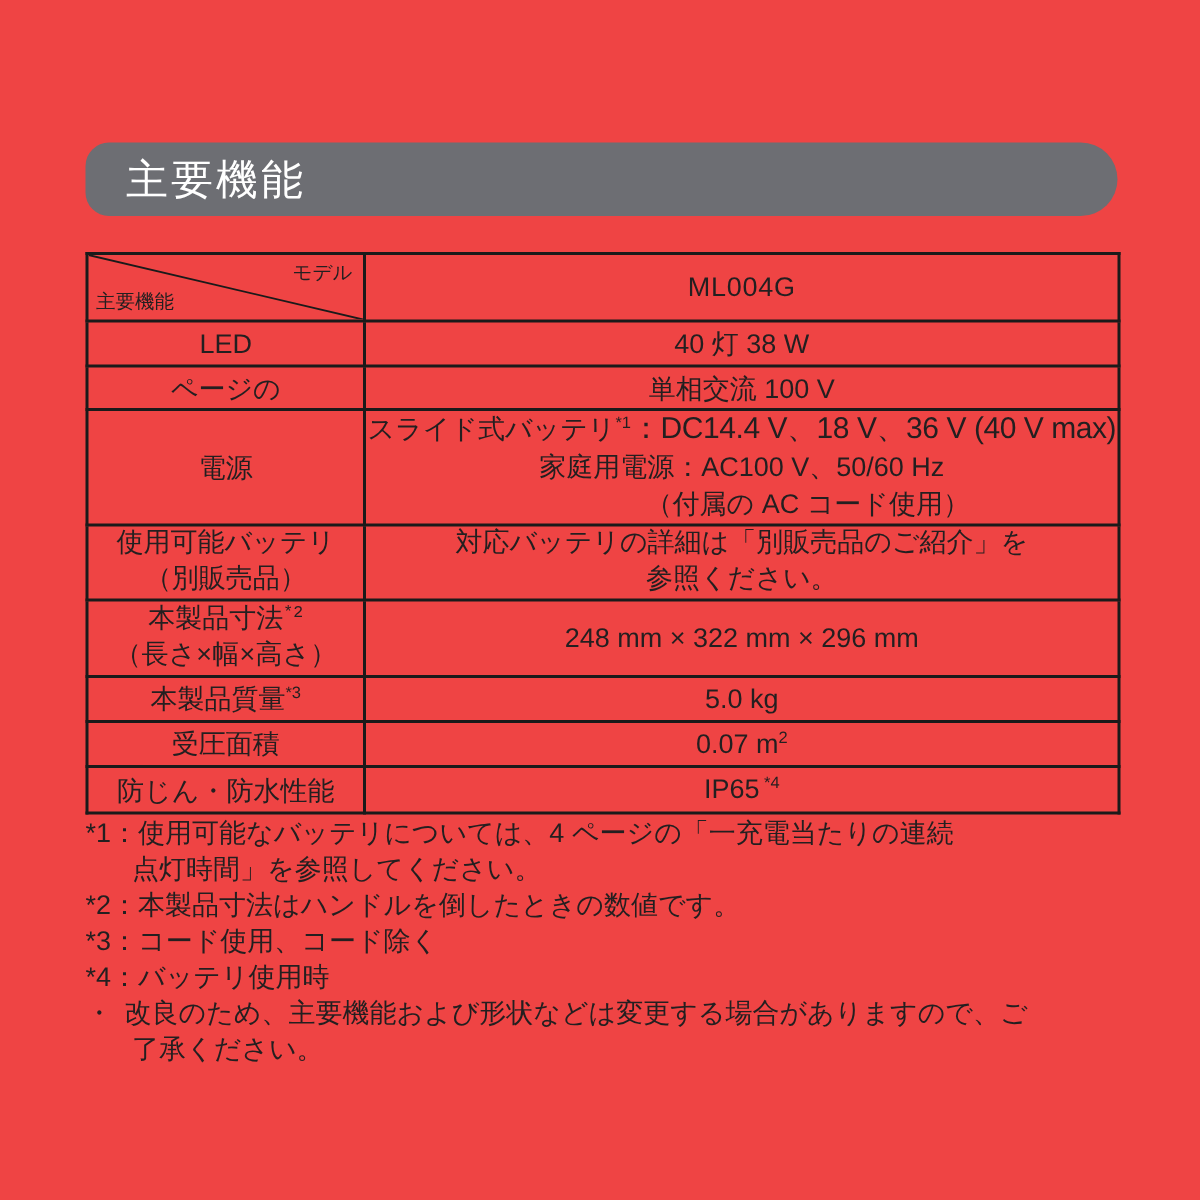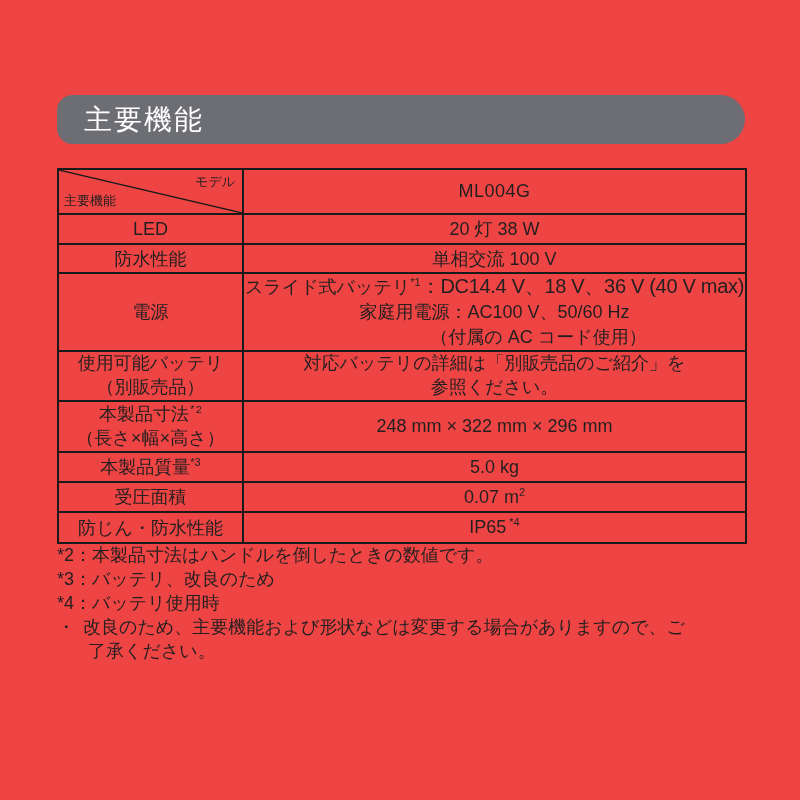--- a/index.html
+++ b/index.html
@@ -131,25 +131,25 @@
           <line x1="0" y1="0" x2="185" y2="45" stroke="#1a1a1a" stroke-width="1.3"></line>
         </svg>
         <span class="corner-top">モデル</span>
         <span class="corner-bottom">主要機能</span>
       </th>
       <td class="model">ML004G</td>
     </tr>
 
     <tr class="r-led">
       <td class="lbl">LED</td>
-      <td>20 灯 38 W</td>
+      <td>40 灯 38 W</td>
     </tr>
 
     <tr class="r-ac">
-      <td class="lbl">防水性能</td>
+      <td class="lbl">ページの</td>
       <td>単相交流 100 V</td>
     </tr>
 
     <tr class="r-power">
       <td class="lbl">電源</td>
       <td>
         <div class="vline"><span>スライド式バッテリ</span><sup>*1</sup><span class="cond">：DC14.4 V、18 V、36 V (40 V max)</span></div>
         <div class="vline">家庭用電源：AC100 V、50/60 Hz</div>
         <div class="vline shift-right">（付属の AC コード使用）</div>
       </td>
@@ -186,27 +186,31 @@
 
     <tr class="r-ip">
       <td class="lbl">防じん・防水性能</td>
       <td><span>IP65</span><sup class="sup-gap">*4</sup></td>
     </tr>
   </tbody>
     </table>
 
   <div class="footnotes">
 
+    <div class="note">
+      <div><span class="marker">*1：</span><span>使用可能なバッテリについては、4 ページの「一充電当たりの連続</span></div>
+      <div class="cont">点灯時間」を参照してください。</div>
+    </div>
 
     <div class="note">
       <div><span class="marker">*2：</span><span>本製品寸法はハンドルを倒したときの数値です。</span></div>
     </div>
 
     <div class="note">
-      <div><span class="marker">*3：</span><span>バッテリ、改良のため</span></div>
+      <div><span class="marker">*3：</span><span>コード使用、コード除く</span></div>
     </div>
 
     <div class="note">
       <div><span class="marker">*4：</span><span>バッテリ使用時</span></div>
     </div>
 
     <div class="note">
       <div><span class="bullet-marker">・</span><span>改良のため、主要機能および形状などは変更する場合がありますので、ご</span></div>
       <div class="cont">了承ください。</div>
     </div>

